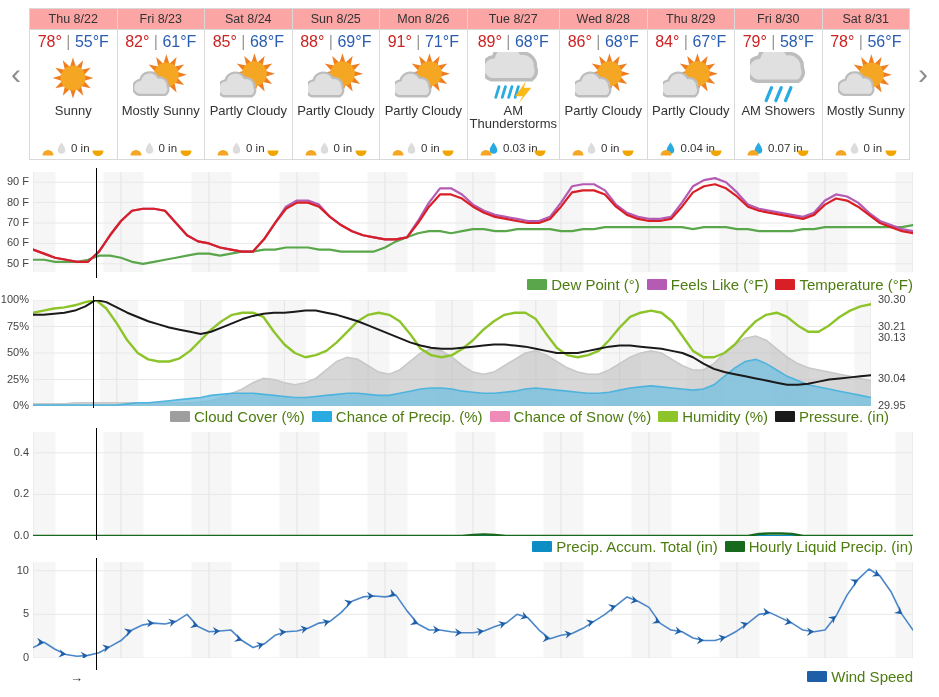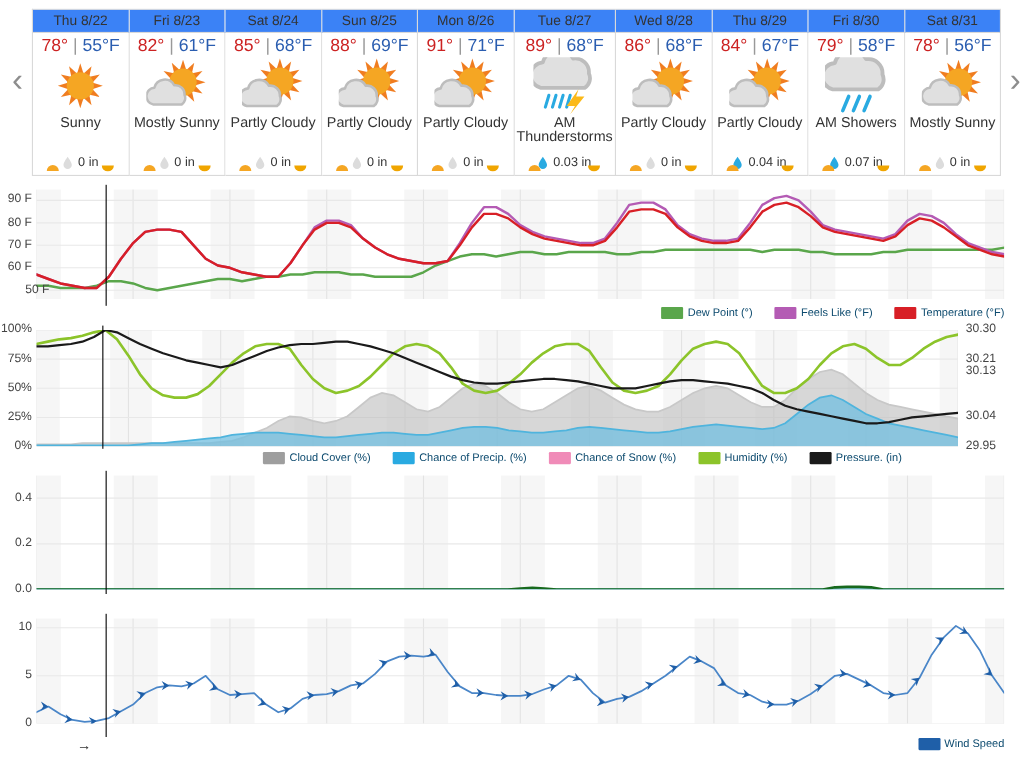--- a/index.html
+++ b/index.html
@@ -10,43 +10,43 @@
   .daystrip{position:absolute;left:0;top:0;width:939px;height:160px;}
   .navarrow{position:absolute;top:52px;width:28px;height:44px;display:flex;align-items:center;justify-content:center;
             font-size:30px;color:#8d8d8d;cursor:pointer;user-select:none;font-family:"Liberation Sans",sans-serif;font-weight:300;}
   .navarrow.left{left:2px;}
   .navarrow.right{right:2px;}
   .daycols{position:absolute;left:29px;top:8px;width:881px;height:152px;display:flex;
            border-left:1px solid #d9d9d9;border-top:1px solid #d9d9d9;box-sizing:border-box;}
   .daycol{flex:1 1 0;border-right:1px solid #d9d9d9;border-bottom:1px solid #d9d9d9;box-sizing:border-box;
           display:flex;flex-direction:column;align-items:center;background:#fff;position:relative;}
   .dayname{width:100%;height:21px;line-height:21px;text-align:center;font-size:12.5px;color:#333;
-           background:#3b82f6;border-bottom:1px solid #d9d9d9;box-sizing:border-box;}
+           background:#fca5a5;border-bottom:1px solid #d9d9d9;box-sizing:border-box;}
   .daytemps{height:19px;line-height:19px;font-size:16px;margin-top:2px;white-space:nowrap;}
   .daytemps .hi{color:#cc2222;}
   .daytemps .sep{color:#999;}
   .daytemps .lo{color:#2a5db0;}
   .dayicon{height:52px;width:100%;position:relative;margin-top:1px;}
   .daycond{font-size:13px;color:#333;text-align:center;line-height:13px;width:100%;padding:0 2px;box-sizing:border-box;
            flex:1 1 auto;}
   .dayprecip{height:22px;display:flex;align-items:center;justify-content:center;gap:5px;font-size:11.5px;color:#333;}
   .drop{width:9px;height:12px;display:block;}
   .sunline{position:absolute;left:0;bottom:1px;width:100%;height:8px;}
   .sunrise,.sunset{position:absolute;width:12px;height:6px;}
   .sunrise{left:14%;}
   .sunset{right:14%;}
 
   
   .chart{position:absolute;left:0;}
   .plot{position:absolute;background:#fff;overflow:hidden;}
   .ylab{position:absolute;font-size:11px;color:#444;text-align:right;white-space:nowrap;}
   .ylabR{position:absolute;font-size:11px;color:#444;text-align:left;white-space:nowrap;}
   .nowline{position:absolute;width:1px;background:#000;z-index:8;}
-  .legend{position:absolute;display:flex;align-items:center;justify-content:flex-end;gap:20px;
-          font-size:10px;color:#0c4a6e;white-space:nowrap;}
+  .legend{position:absolute;display:flex;align-items:center;justify-content:flex-end;gap:7px;
+          font-size:15px;color:#4d7c0f;white-space:nowrap;}
   .lgitem{display:flex;align-items:center;gap:4px;}
   .swatch{width:20px;height:11px;display:inline-block;border-radius:1px;}
   svg{display:block;}
 </style>
 </head>
 <body>
 
 <div class="wrap">
 
   <div class="daystrip">
@@ -599,21 +599,21 @@
         </span>
         <span class="lgitem">
        <span class="swatch" style="background:#d81f26"></span>
        <span>Temperature (°F)</span>
         </span>
       </div>
   <div class="ylab" style="left: 0px; width: 29px; top: 7.20408px;">90 F</div>
       <div class="ylab" style="left: 0px; width: 29px; top: 27.6122px;">80 F</div>
       <div class="ylab" style="left: 0px; width: 29px; top: 48.0204px;">70 F</div>
       <div class="ylab" style="left: 0px; width: 29px; top: 68.4286px;">60 F</div>
-      <div class="ylab" style="left: 16px; width: 29px; top: 88.8367px;">50 F</div>
+      <div class="ylab" style="left: 0px; width: 29px; top: 88.8367px;">50 F</div>
       <div class="nowline" style="left: 96.36px; top: 0px; height: 110px;"></div>
     </div>
 
   <div class="chart" id="chart-cond" style="top:296px;height:132px;width:939px;">
     <div class="plot" id="plot-cond" style="left:33px;top:4px;width:838px;height:106px;">
         <svg width="838" height="106">
     <rect x="0.00" y="0" width="21.37" height="106" fill="rgba(0,0,0,0.035)"></rect>
           <rect x="67.04" y="0" width="16.76" height="106" fill="rgba(0,0,0,0.035)"></rect>
           <rect x="83.80" y="0" width="21.37" height="106" fill="rgba(0,0,0,0.035)"></rect>
           <rect x="150.84" y="0" width="16.76" height="106" fill="rgba(0,0,0,0.035)"></rect>
@@ -729,20 +729,30 @@
           <line x1="792.00" y1="0" x2="792.00" y2="104" stroke="#e3e3e3" stroke-width="1"></line>
           <line x1="880.00" y1="0" x2="880.00" y2="104" stroke="#e3e3e3" stroke-width="1"></line>
           <line x1="0" y1="20.80" x2="880" y2="20.80" stroke="#e8e8e8" stroke-width="1"></line>
           <line x1="0" y1="62.40" x2="880" y2="62.40" stroke="#e8e8e8" stroke-width="1"></line>
           <line x1="0" y1="104.00" x2="880" y2="104.00" stroke="#e8e8e8" stroke-width="1"></line>
     <polyline points="0.00,104.00 11.00,104.00 22.00,104.00 33.00,104.00 44.00,104.00 55.00,104.00 66.00,104.00 77.00,104.00 88.00,104.00 99.00,104.00 110.00,104.00 121.00,104.00 132.00,104.00 143.00,104.00 154.00,104.00 165.00,104.00 176.00,104.00 187.00,104.00 198.00,104.00 209.00,104.00 220.00,104.00 231.00,104.00 242.00,104.00 253.00,104.00 264.00,104.00 275.00,104.00 286.00,104.00 297.00,104.00 308.00,104.00 319.00,104.00 330.00,104.00 341.00,104.00 352.00,104.00 363.00,104.00 374.00,104.00 385.00,104.00 396.00,104.00 407.00,104.00 418.00,104.00 429.00,104.00 440.00,104.00 451.00,104.00 462.00,104.00 473.00,104.00 484.00,104.00 495.00,104.00 506.00,104.00 517.00,104.00 528.00,104.00 539.00,104.00 550.00,104.00 561.00,104.00 572.00,104.00 583.00,104.00 594.00,104.00 605.00,104.00 616.00,104.00 627.00,104.00 638.00,104.00 649.00,104.00 660.00,104.00 671.00,104.00 682.00,104.00 693.00,104.00 704.00,104.00 715.00,104.00 726.00,104.00 737.00,104.00 748.00,104.00 759.00,104.00 770.00,104.00 781.00,104.00 792.00,104.00 803.00,104.00 814.00,104.00 825.00,104.00 836.00,104.00 847.00,104.00 858.00,104.00 869.00,104.00 880.00,104.00" fill="none" stroke="#0c8ec4" stroke-width="2.2" stroke-linejoin="round" stroke-linecap="round"></polyline>
     <polyline points="0.00,104.00 11.00,104.00 22.00,104.00 33.00,104.00 44.00,104.00 55.00,104.00 66.00,104.00 77.00,104.00 88.00,104.00 99.00,104.00 110.00,104.00 121.00,104.00 132.00,104.00 143.00,104.00 154.00,104.00 165.00,104.00 176.00,104.00 187.00,104.00 198.00,104.00 209.00,104.00 220.00,104.00 231.00,104.00 242.00,104.00 253.00,104.00 264.00,104.00 275.00,104.00 286.00,104.00 297.00,104.00 308.00,104.00 319.00,104.00 330.00,104.00 341.00,104.00 352.00,104.00 363.00,104.00 374.00,104.00 385.00,104.00 396.00,104.00 407.00,104.00 418.00,104.00 429.00,104.00 440.00,102.96 451.00,102.34 462.00,102.96 473.00,104.00 484.00,104.00 495.00,104.00 506.00,104.00 517.00,104.00 528.00,104.00 539.00,104.00 550.00,104.00 561.00,104.00 572.00,104.00 583.00,104.00 594.00,104.00 605.00,104.00 616.00,104.00 627.00,104.00 638.00,104.00 649.00,104.00 660.00,104.00 671.00,104.00 682.00,104.00 693.00,104.00 704.00,104.00 715.00,104.00 726.00,101.92 737.00,101.50 748.00,101.50 759.00,101.92 770.00,104.00 781.00,104.00 792.00,104.00 803.00,104.00 814.00,104.00 825.00,104.00 836.00,104.00 847.00,104.00 858.00,104.00 869.00,104.00 880.00,104.00" fill="none" stroke="#17691d" stroke-width="2.4" stroke-linejoin="round" stroke-linecap="round"></polyline>
   </svg>
       </div>
     <div id="ylabs-precip"></div>
+    <div class="legend" id="legend-precip" style="left:489px;top:108px;width:424px;height:20px;">
+        <span class="lgitem">
+       <span class="swatch" style="background:#0c8ec4"></span>
+       <span>Precip. Accum. Total (in)</span>
+        </span>
+        <span class="lgitem">
+       <span class="swatch" style="background:#17691d"></span>
+       <span>Hourly Liquid Precip. (in)</span>
+        </span>
+      </div>
   <div class="ylab" style="left: 0px; width: 29px; top: 17.8px;">0.4</div>
       <div class="ylab" style="left: 0px; width: 29px; top: 59.4px;">0.2</div>
       <div class="ylab" style="left: 0px; width: 29px; top: 101px;">0.0</div>
       <div class="nowline" style="left: 96.36px; top: 0px; height: 112px;"></div>
     </div>
 
   <div class="chart" id="chart-wind" style="top:558px;height:139px;width:939px;">
     <div class="plot" id="plot-wind" style="left:33px;top:4px;width:880px;height:96px;">
         <svg width="880" height="96">
     <rect x="0.00" y="0" width="22.44" height="96" fill="rgba(0,0,0,0.035)"></rect>

